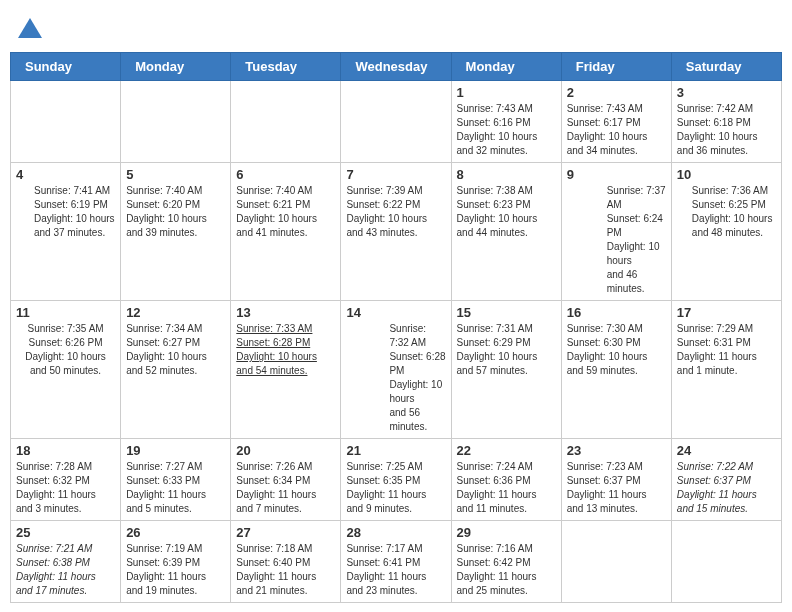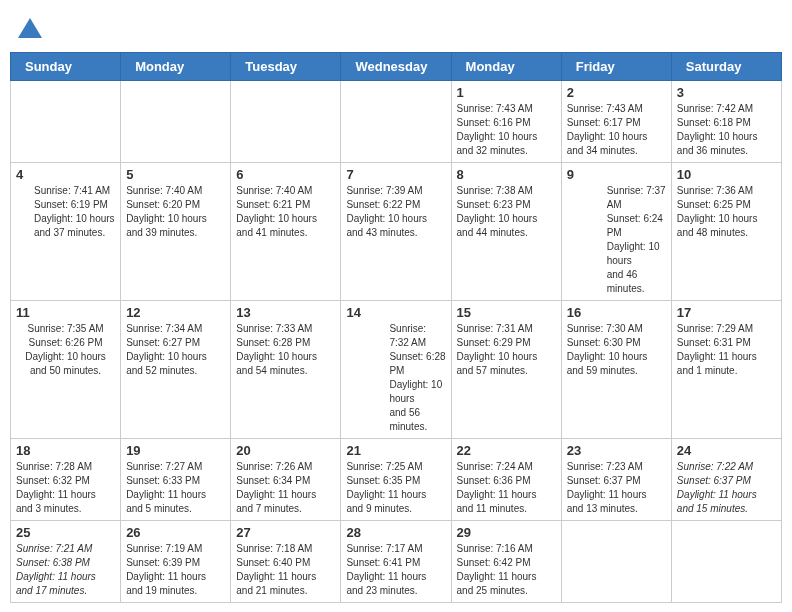--- a/index.html
+++ b/index.html
@@ -189,21 +189,21 @@
         </td>
         <td>
           <span class="day-number">9</span>
           <div class="day-info" style="white-space: pre-line; margin-left: 40px;">Sunrise: 7:37 AM
 Sunset: 6:24 PM
 Daylight: 10 hours
 and 46 minutes.</div>
         </td>
         <td>
           <span class="day-number">10</span>
-          <div class="day-info" style="white-space: pre-line;">Sunrise: 7:36 AM
+          <div class="day-info" style="white-space: pre-line; margin-left: 15px;">Sunrise: 7:36 AM
 Sunset: 6:25 PM
 Daylight: 10 hours
 and 48 minutes.</div>
         </td>
       </tr>
       <tr>
         <td>
           <span class="day-number">11</span>
           <div class="day-info" style="white-space: pre-line; text-align: center;">Sunrise: 7:35 AM
 Sunset: 6:26 PM
@@ -212,21 +212,21 @@
         </td>
         <td>
           <span class="day-number">12</span>
           <div class="day-info" style="white-space: pre-line;">Sunrise: 7:34 AM
 Sunset: 6:27 PM
 Daylight: 10 hours
 and 52 minutes.</div>
         </td>
         <td>
           <span class="day-number">13</span>
-          <div class="day-info" style="white-space: pre-line;">Sunrise: 7:33 AM
+          <div class="day-info" style="white-space: pre-line; text-decoration: underline;">Sunrise: 7:33 AM
 Sunset: 6:28 PM
 Daylight: 10 hours
 and 54 minutes.</div>
         </td>
         <td>
           <span class="day-number">14</span>
           <div class="day-info" style="white-space: pre-line; margin-left: 43px;">Sunrise: 7:32 AM
 Sunset: 6:28 PM
 Daylight: 10 hours
 and 56 minutes.</div>

